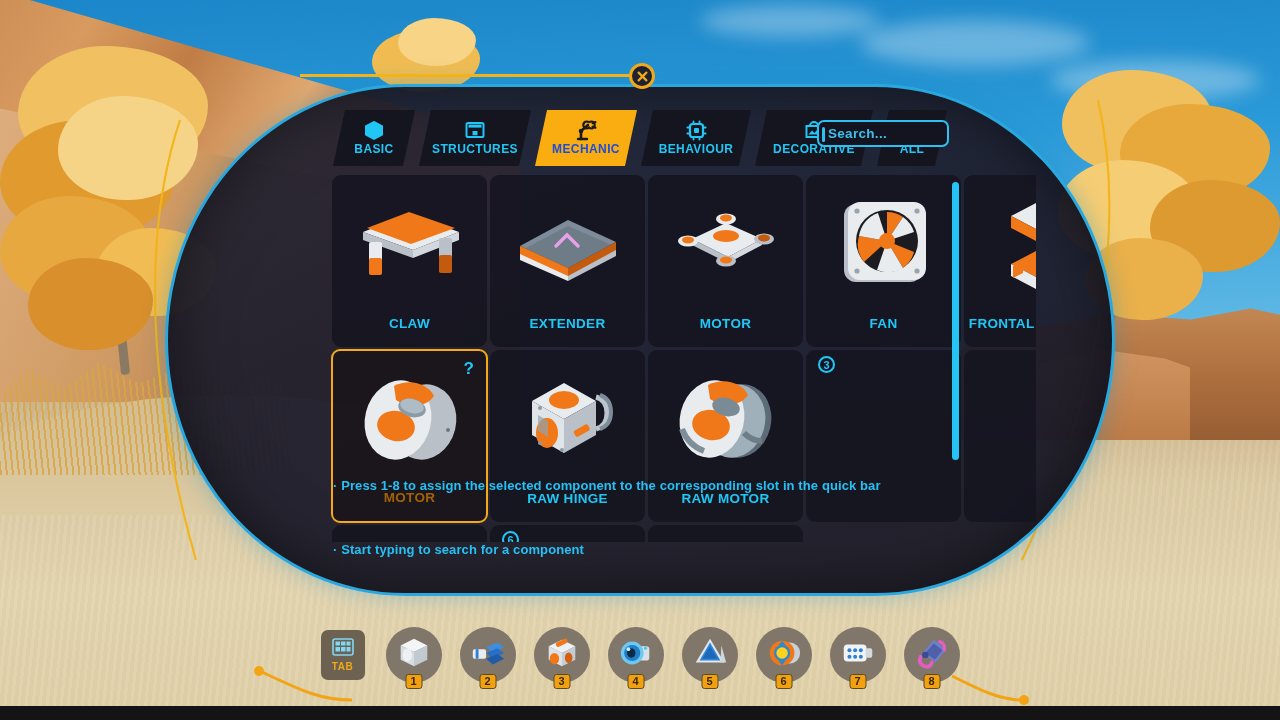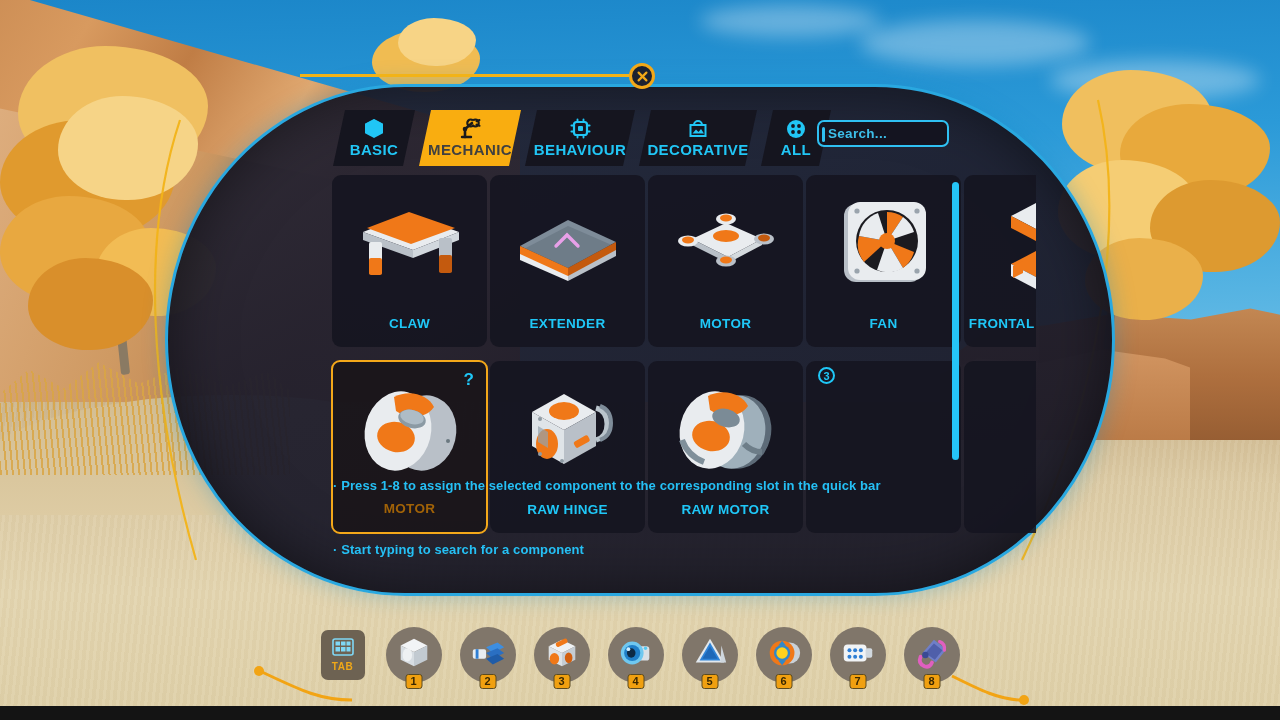--- a/index.html
+++ b/index.html
@@ -107,25 +107,25 @@
   .tab{
     position:relative; height:56px; margin-right:4px;
     background:#15151f;
     display:flex; flex-direction:column; align-items:center; justify-content:center;
     cursor:pointer;
     clip-path:polygon(12px 0,100% 0,calc(100% - 12px) 100%,0 100%);
     padding:0 6px;
   }
   .tab .ticon{ height:20px; display:flex; align-items:center; justify-content:center; margin-bottom:2px; }
   .tab .tlabel{
-    color:#21c6f5; font-size:15px; font-weight:bold; letter-spacing:.4px;
+    color:#21c6f5; font-size:12px; font-weight:bold; letter-spacing:.4px;
     white-space:nowrap;
   }
   .tab.active{ background:#f9ad10; }
-  .tab.active .tlabel{ color:#404040; }
+  .tab.active .tlabel{ color:#1d4ed8; }
 
   
   #searchbox{
     position:absolute; right:88px; top:30px; width:132px; height:27px;
     border:2px solid #2fc0f2; border-radius:7px;
     background:#141420;
     display:flex; align-items:center; padding-left:9px;
     z-index:6; cursor:text;
   }
   #searchbox .ph{
@@ -137,21 +137,21 @@
     background:#2fc0f2; border-radius:2px;
   }
 
   
   #gridwrap{
     position:absolute; left:88px; top:84px; width:705px; height:368px;
     overflow:hidden; z-index:4;
   }
   #grid{
     display:grid; grid-template-columns:repeat(5,157px);
-    grid-auto-rows:175px; gap:11px 1px;
+    grid-auto-rows:175px; gap:0px 1px;
   }
   .cell{
     position:relative; width:155px; height:172px; margin:1px;
     background:rgba(20,20,32,.88);
     border-radius:9px;
     display:flex; flex-direction:column; align-items:center; justify-content:flex-end;
     cursor:pointer;
     overflow:hidden;
   }
   .cell .art{
@@ -290,20 +290,30 @@
 
     <div class="tabbar" id="tabbar">
         <div class="tab" style="width: 82px;">
           <span class="ticon">
             <svg width="20" height="21" viewBox="0 0 20 21">
               <path d="M10 1 L19 5.8 V15.2 L10 20 L1 15.2 V5.8 Z" fill="#21c6f5"></path>
               <path d="M10 1 L19 5.8 L10 10.6 L1 5.8 Z" fill="#21c6f5" opacity=".65"></path>
             </svg>
           </span>
           <span class="tlabel">BASIC</span>
+        </div>
+        <div class="tab" style="width: 112px;">
+          <span class="ticon">
+            <svg width="20" height="20" viewBox="0 0 20 20">
+              <rect x="1.5" y="3" width="17" height="14" rx="1.6" fill="none" stroke="#21c6f5" stroke-width="2"></rect>
+              <rect x="3.5" y="4.6" width="13" height="3" fill="#21c6f5"></rect>
+              <rect x="7.5" y="11" width="5" height="4.2" fill="#21c6f5"></rect>
+            </svg>
+          </span>
+          <span class="tlabel">STRUCTURES</span>
         </div>
         <div class="tab active" style="width: 102px;">
           <span class="ticon">
             <svg width="22" height="21" viewBox="0 0 22 21">
               <path d="M3 19 h9" stroke="#1a1a1a" stroke-width="2.4" stroke-linecap="round"></path>
               <path d="M6 19 L6 11 L13 5" stroke="#1a1a1a" stroke-width="2.6" stroke-linecap="round" fill="none"></path>
               <circle cx="6" cy="11" r="2.3" fill="#1a1a1a"></circle>
               <path d="M14 2.5 a3.4 3.4 0 1 1 0 5 a3.4 3.4 0 1 1 0 -5" fill="none" stroke="#1a1a1a" stroke-width="2.2"></path>
               <path d="M17.5 3.2 L20.5 2 M17.5 6.6 L20.5 7.8" stroke="#1a1a1a" stroke-width="2" stroke-linecap="round"></path>
             </svg>

